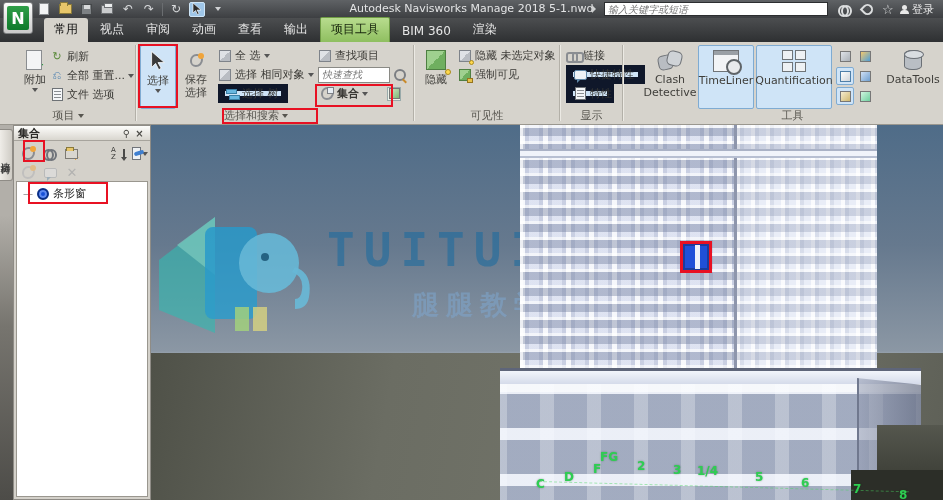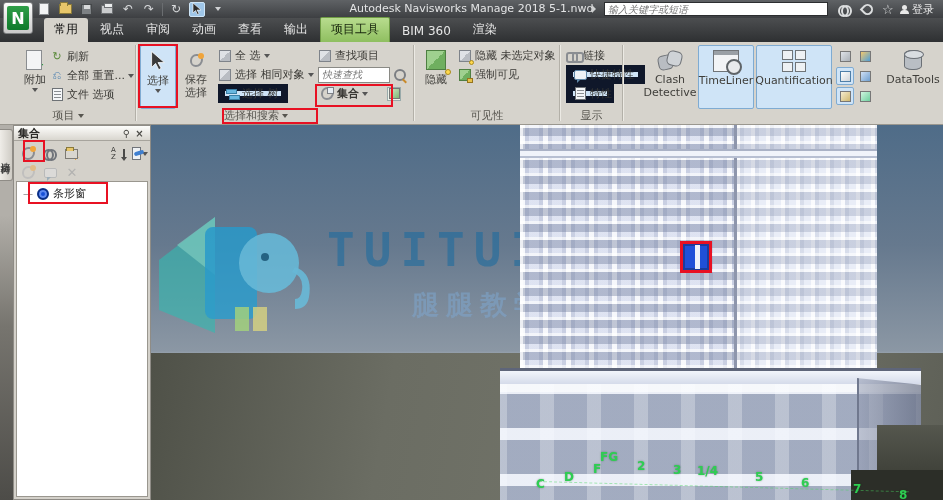--- a/index.html
+++ b/index.html
@@ -448,20 +448,21 @@
         <span class="minib">
             <span class="chip" style="background:linear-gradient(135deg,#d0f5e0,#6fd09f)"></span>
           </span>
       </div>
       <div class="bigbtn" style="left:244px; width:54px">
         <span class="bicon">
             <span class="dbico"></span>
           </span>
         <span>DataTools</span>
       </div>
+      <div class="glabel"><span>工具</span></div>
     </div>
   </div>
 
   <div class="workarea">
 
     <div class="sidestrip">
       <div class="sidetab">选择树</div>
     </div>
 
     <div class="panel">

